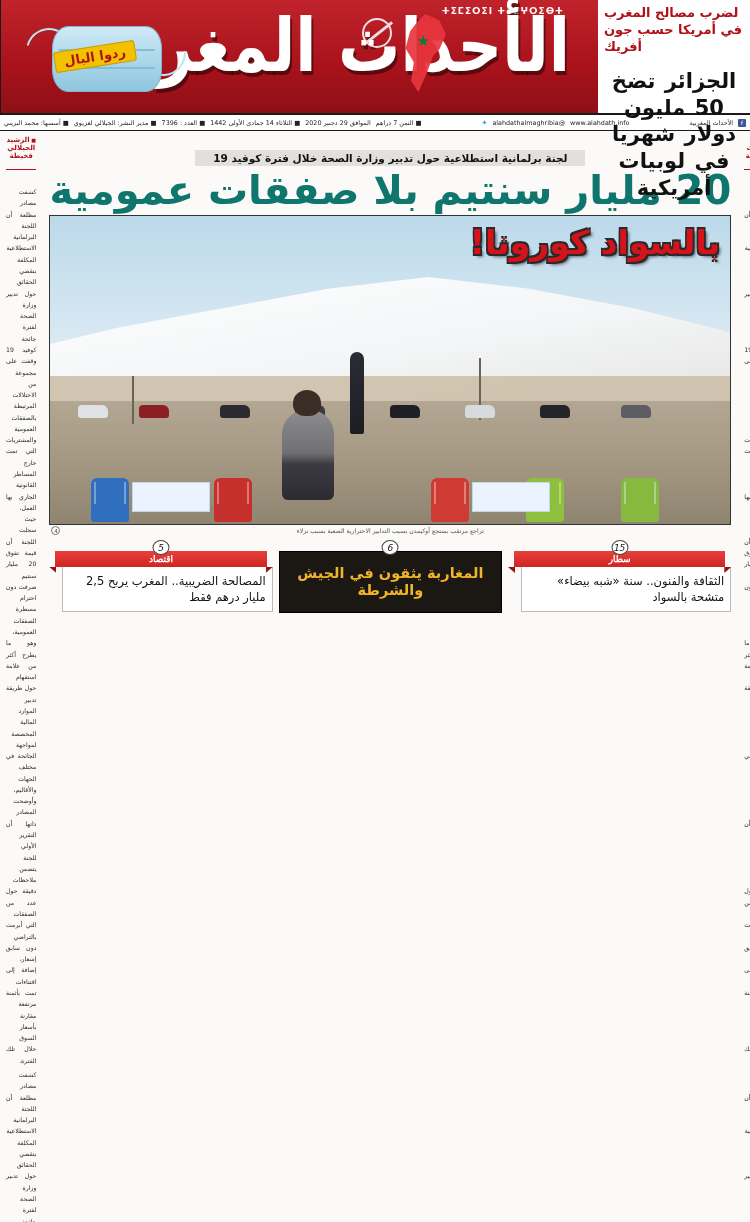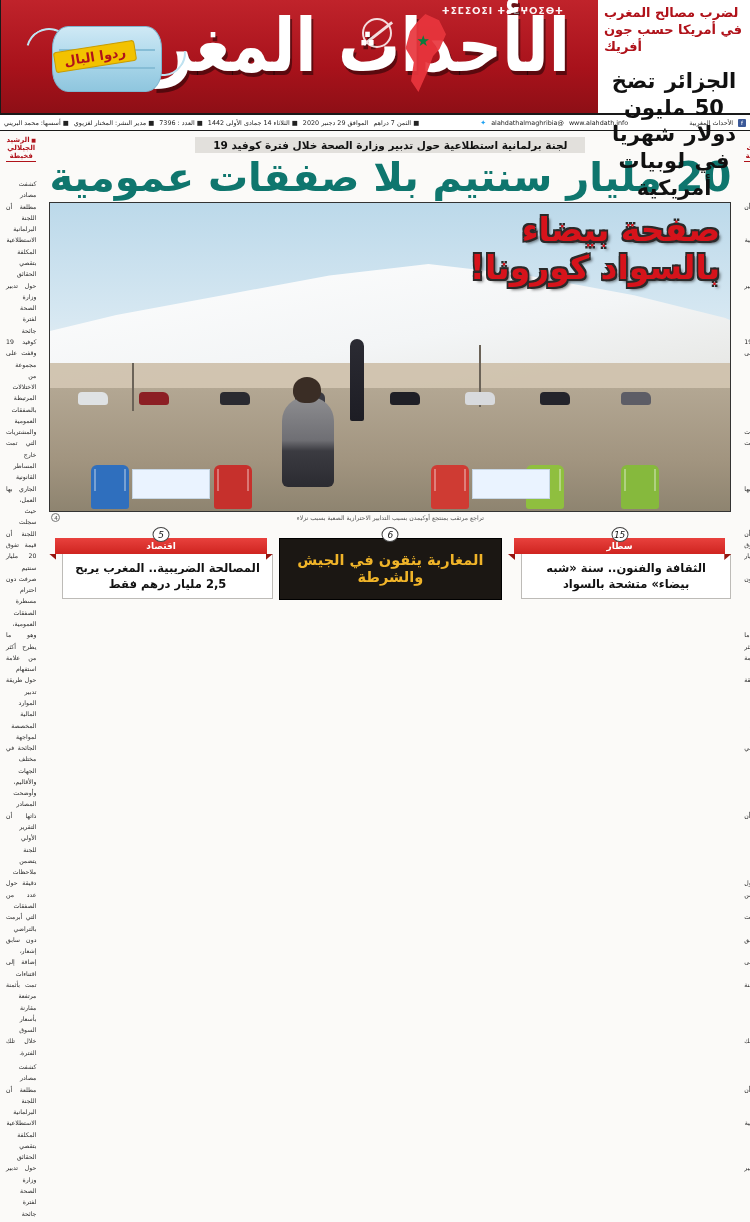--- a/index.html
+++ b/index.html
@@ -93,26 +93,26 @@
 
   
   .tier{ display:flex; flex-direction:row-reverse; }
   .col-sep{ width:1px; background:#c8c6c2; }
 
   .top-tier{ border-bottom:2px solid #1a1a1a; }
   .top-right{ width:148px; padding:5px 6px; }
   .top-main{ flex:1; padding:4px 7px 6px 7px; }
   .top-left{ width:148px; padding:5px 6px; }
 
-  .byline{ font-size:7px; color:#b0121a; font-weight:bold; text-align:center; border-bottom:1px solid #b0121a; padding-bottom:1px; margin-bottom:16px; }
+  .byline{ font-size:7px; color:#b0121a; font-weight:bold; text-align:center; border-bottom:1px solid #b0121a; padding-bottom:9px; margin-bottom:16px; }
   .byline:before{ content:"■ "; font-size:5px; }
 
   .kicker-bar{
     background:#e2e0dc; color:#111; font-size:10.5px; font-weight:bold; text-align:center;
-    padding:2px 18px; margin:2px auto 3px auto; width:fit-content; max-width:100%;
+    padding:2px 18px; margin:15px auto 3px auto; width:fit-content; max-width:100%;
   }
   .mega-head{
     font-size:40px; font-weight:bold; text-align:center; color:#0f766e;
     line-height:1.05; letter-spacing:-1px; margin-bottom:4px; white-space:nowrap;
   }
 
   
   .photo-wrap{ position:relative; width:100%; height:310px; border:1px solid #333; overflow:hidden; }
   .sky{ position:absolute; inset:0; background:linear-gradient(180deg,#bcd9ea 0%,#d7e8f2 38%,#e9eef0 52%,#cfc7b8 62%,#b9ae9b 100%); }
   .snow{
@@ -165,30 +165,30 @@
   
   .teasers{ display:flex; flex-direction:row-reverse; gap:6px; margin-top:7px; align-items:flex-start; }
   .teaser{ flex:1; position:relative; padding-top:10px; }
   .pnum{
     position:absolute; left:50%; top:-1px; transform:translateX(-50%);
     width:17px; height:15px; border:1px solid #444; border-radius:50%;
     font-size:9px; font-style:italic; line-height:14px; text-align:center; background:#fff; z-index:3; color:#111;
   }
   .ribbon{
     background:linear-gradient(180deg,#e8413d,#cf2420); color:#fff; font-size:9px; font-weight:bold;
-    text-align:center; padding:3px 0; position:relative; margin:0 6px;
+    text-align:center; padding:3px 0; position:relative; margin:0 6px;font-family:Liberation Serif, serif;
   }
   .ribbon:before,.ribbon:after{
     content:""; position:absolute; top:100%; width:7px; height:6px; background:#96140f;
   }
   .ribbon:before{ right:-6px; clip-path:polygon(0 0,100% 0,0 100%); }
   .ribbon:after{ left:-6px; clip-path:polygon(0 0,100% 0,100% 100%); }
   .teaser-body{
     border:1px solid #bdbbb7; border-top:none; padding:7px 6px 6px 6px; background:#fff;
-    font-size:11.5px; font-weight:bold; text-align:center; line-height:1.35; color:#111; min-height:44px;margin-left:13px;
+    font-size:11.5px; font-weight:normal; text-align:right; line-height:1.35; color:#111; min-height:44px;margin-left:13px;
   }
   .teaser.dark .teaser-box{
     background:#1b1713; border:1px solid #000; padding:13px 8px 10px 8px;
     font-size:14.5px; font-weight:bold; text-align:center; line-height:1.2; color:#f0b429; min-height:62px;
   }
   .txt{
     font-size:6.2px; line-height:1.82; color:#2a2a2a; text-align:justify;
     text-align-last:right; word-spacing:.4px;
   }
   .txt p{ margin-bottom:3px; }
@@ -217,21 +217,21 @@
     </div>
 
     <div class="mast-left">
       <div class="kicker-top">لضرب مصالح المغرب في أمريكا حسب جون أفريك</div>
       <div class="lead-left-h">الجزائر تضخ 50 مليون دولار شهريا في لوبيات أمريكية</div>
     </div>
   </div>
 
   <div class="infostrip">
     <span>■ أسسها: محمد البريني</span>
-    <span>■ مدير النشر: المختار لغزيوي</span>
+    <span>■ مدير النشر: الجيلالي لغزيوي</span>
     <span>■ العدد : 7396</span>
     <span>■ الثلاثاء 14 جمادى الأولى 1442</span>
     <span>الموافق 29 دجنبر 2020</span>
     <span>■ الثمن 7 دراهم</span>
     <span class="grow"></span>
     <span class="tw-chip">✦</span>
     <span>@alahdathalmaghribia</span>
     <span>www.alahdath.info</span>
     <span class="grow"></span>
     <span>الأحداث المغربية</span>
@@ -282,21 +282,20 @@
 
         <div class="table-w" style="left:12%;"></div>
         <div class="chair" style="left:6%;background:#2f6fbe;"></div>
         <div class="chair" style="left:24%;background:#c6302c;"></div>
         <div class="chair" style="left:56%;background:#cf3b33;"></div>
         <div class="chair" style="left:70%;background:#8fbf3f;"></div>
         <div class="chair" style="left:84%;background:#86b93d;"></div>
         <div class="table-w" style="left:62%;"></div>
 
         <div class="ov-head">
-          <span class="l2">صفحة بيضاء</span>
           <span class="l3">بالسواد كورونا!</span>
         </div>
       </div>
 
       <div class="photo-caption">
         <span class="cap-num">4</span>
         <span>تراجع مرتقب بمنتجع أوكيمدن بسبب التدابير الاحترازية الصعبة بسبب نزلاء</span>
       </div>
 
       <div class="teasers">

